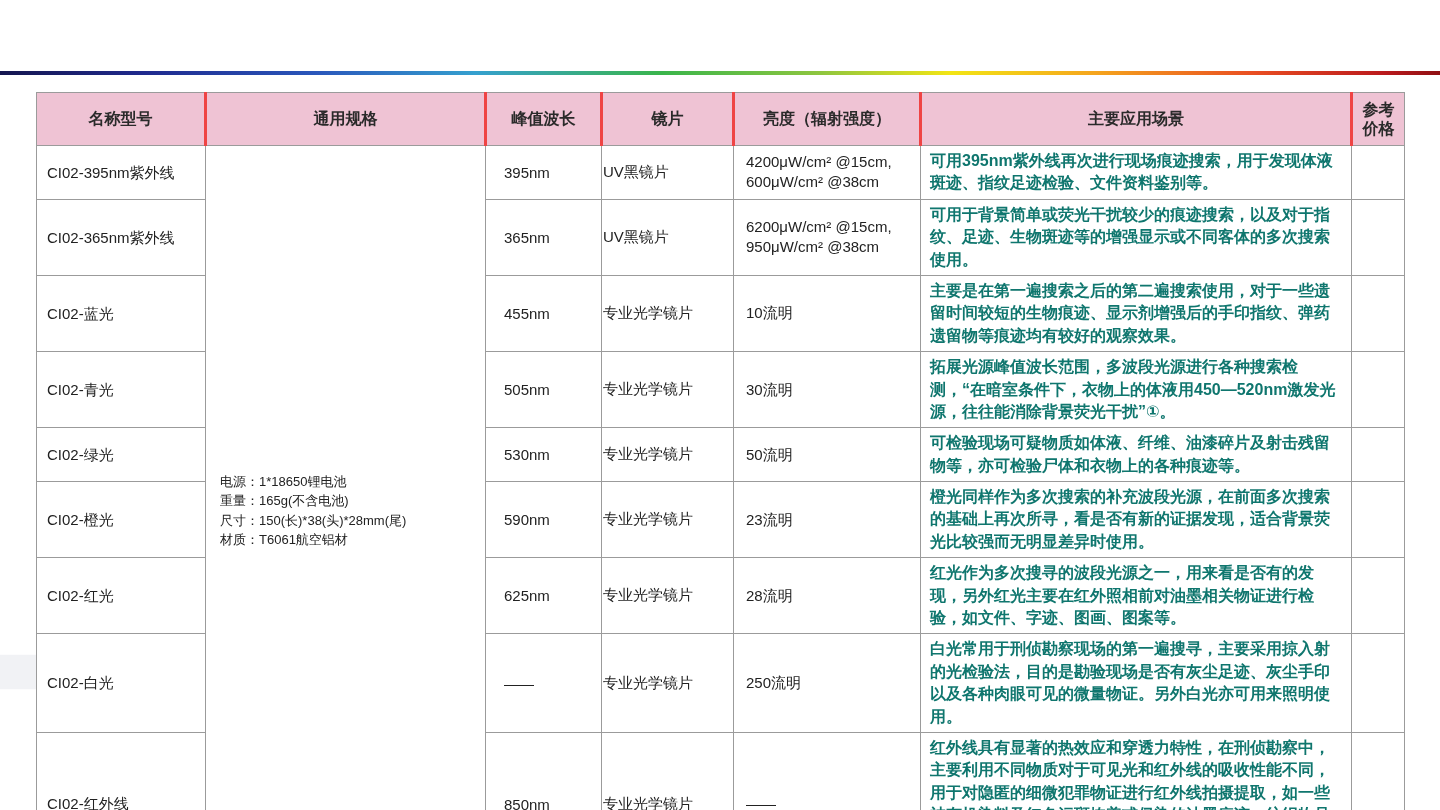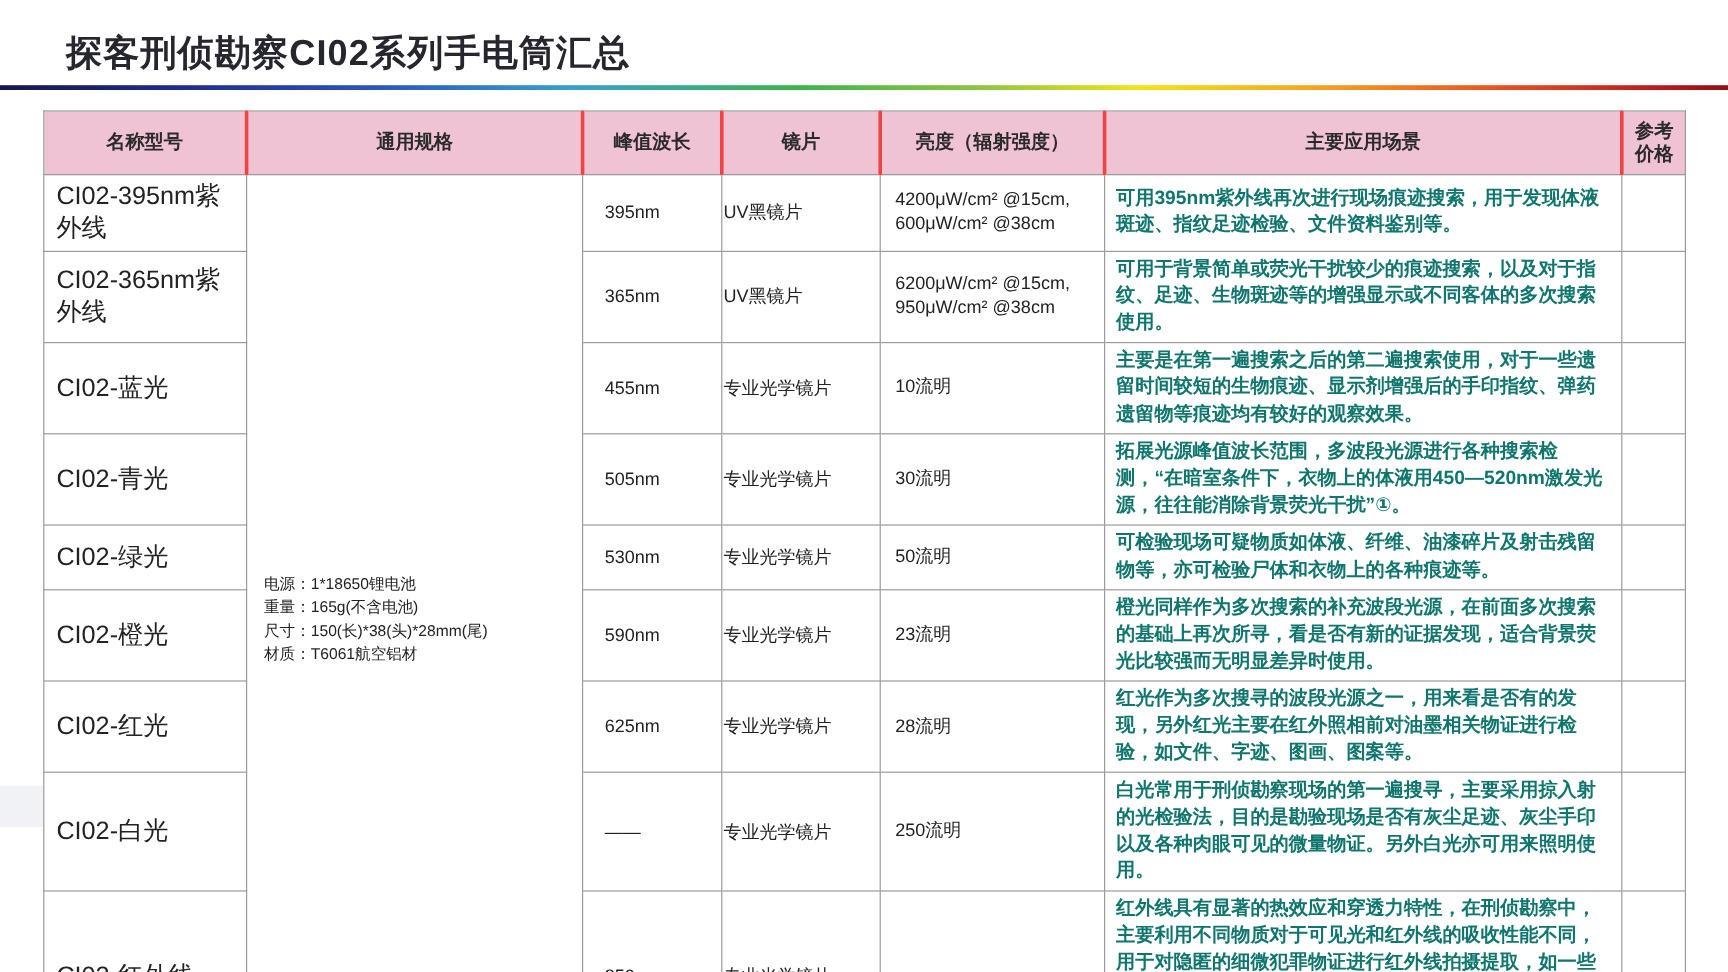--- a/index.html
+++ b/index.html
@@ -47,21 +47,21 @@
   .product-table th {
     background: var(--header-bg, #efc3d4);
     font-size: 16px; font-weight: bold; color: #2a2a2a;
     text-align: center;
     white-space: pre-line;
     line-height: 1.2;
     height: 53px;
   }
   .product-table th:not(:last-child) { border-right: 3px solid #ef4444; }
 
-  td.model  { font-size: 21px; padding: 4px 8px 4px 10px; line-height: 1.3; }
+  td.model  { font-size: 15px; padding: 4px 8px 4px 10px; line-height: 1.3; }
   td.specs  { font-size: 13px; padding-left: 14px; line-height: 1.5; white-space: pre-line; }
   td.wave   { font-size: 15px; padding-left: 18px; }
   td.lens   { font-size: 15px; text-align: left; }
   td.bright { font-size: 15px; padding-left: 12px; line-height: 1.35; white-space: pre-line; }
   td.app    { font-size: 16px; font-weight: bold; color: #0f766e;
               padding: 4px 9px; line-height: 1.4; }
   td.price  { font-size: 13px; }
 
   
   .watermark {
@@ -74,21 +74,20 @@
     color: #f1f2f5;
     white-space: nowrap;
     user-select: none;
   }
 </style>
 </head>
 <body>
 
 <div class="page">
 
-  <h1 class="page-title">探客刑侦勘察CI02系列手电筒汇总</h1>
   <div class="rainbow-bar"></div>
 
   <table class="product-table">
     <colgroup>
       <col style="width:169px">
         <col style="width:280px">
         <col style="width:116px">
       <col style="width:132px">
         <col style="width:187px">
         <col style="width:431px">

